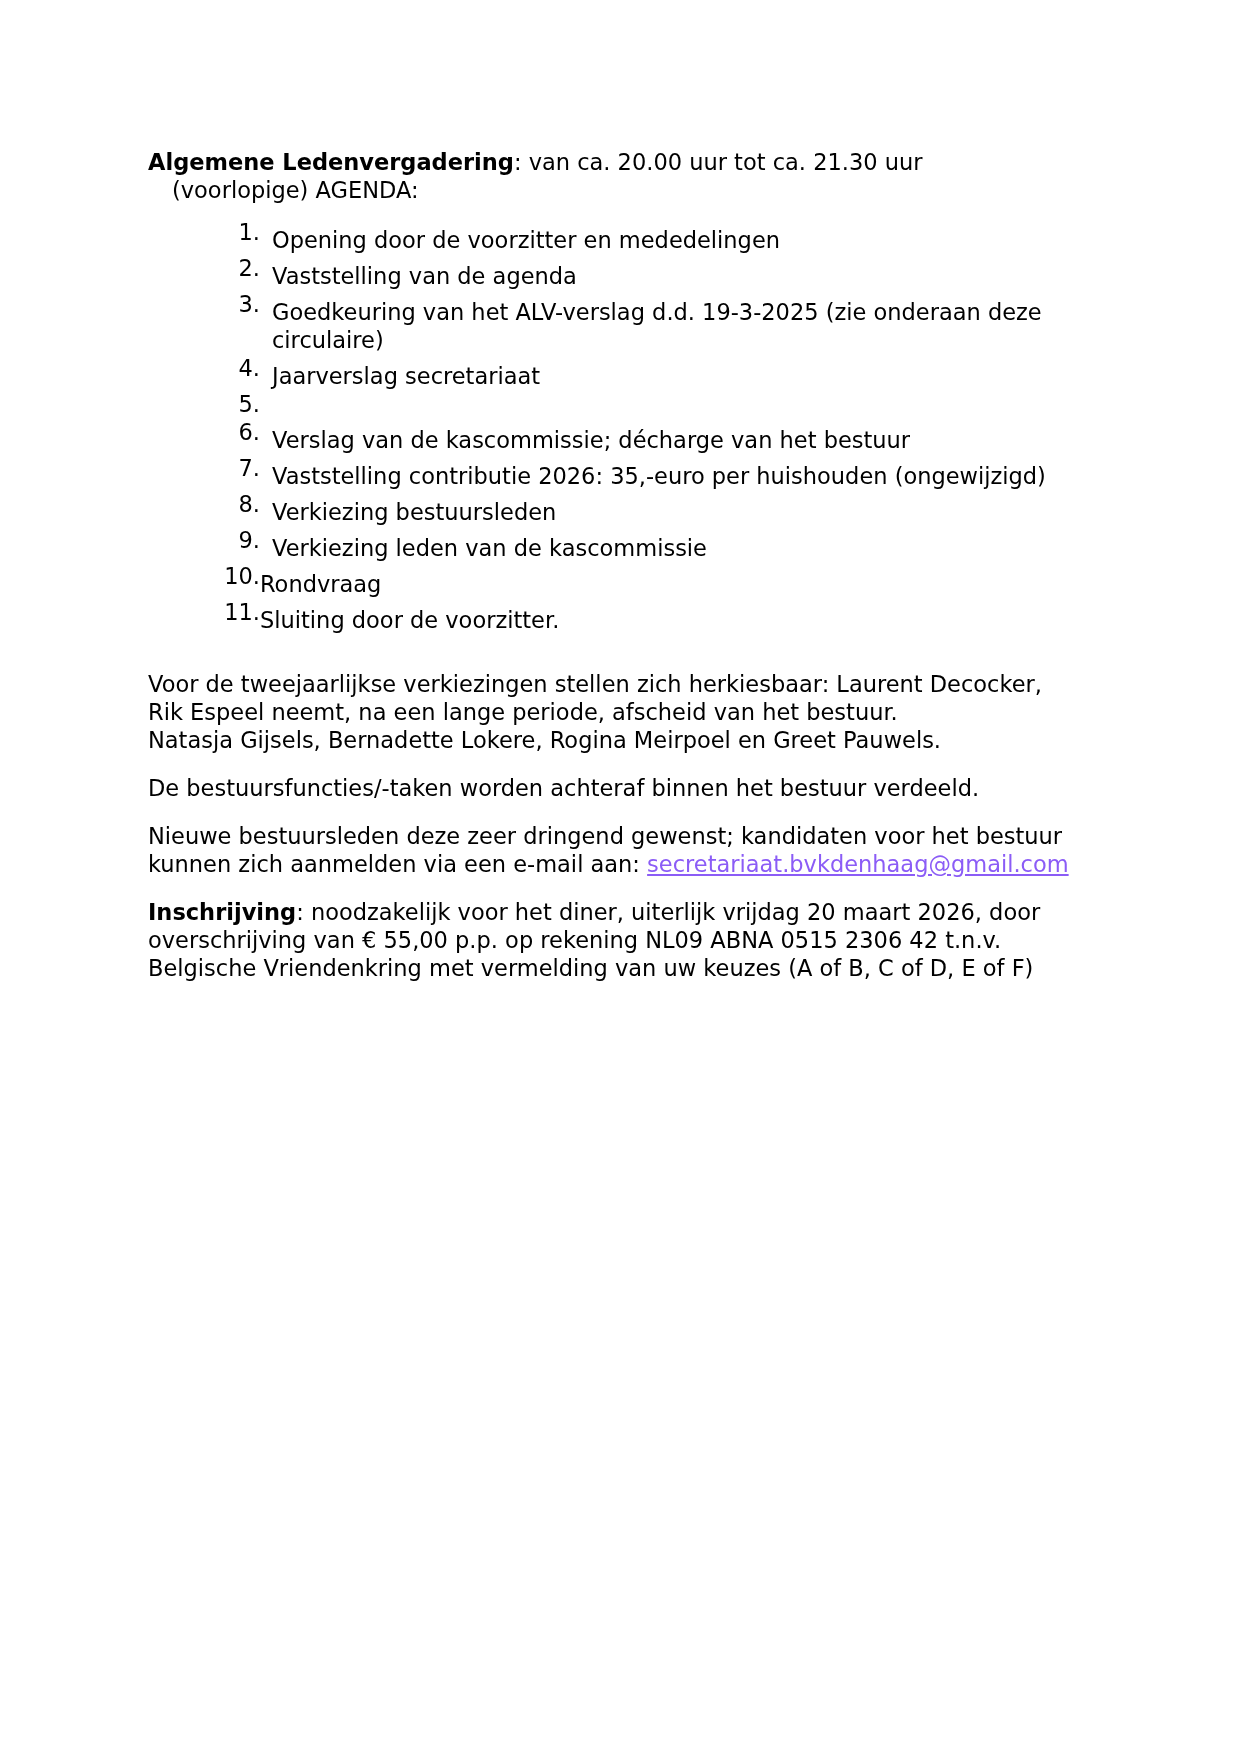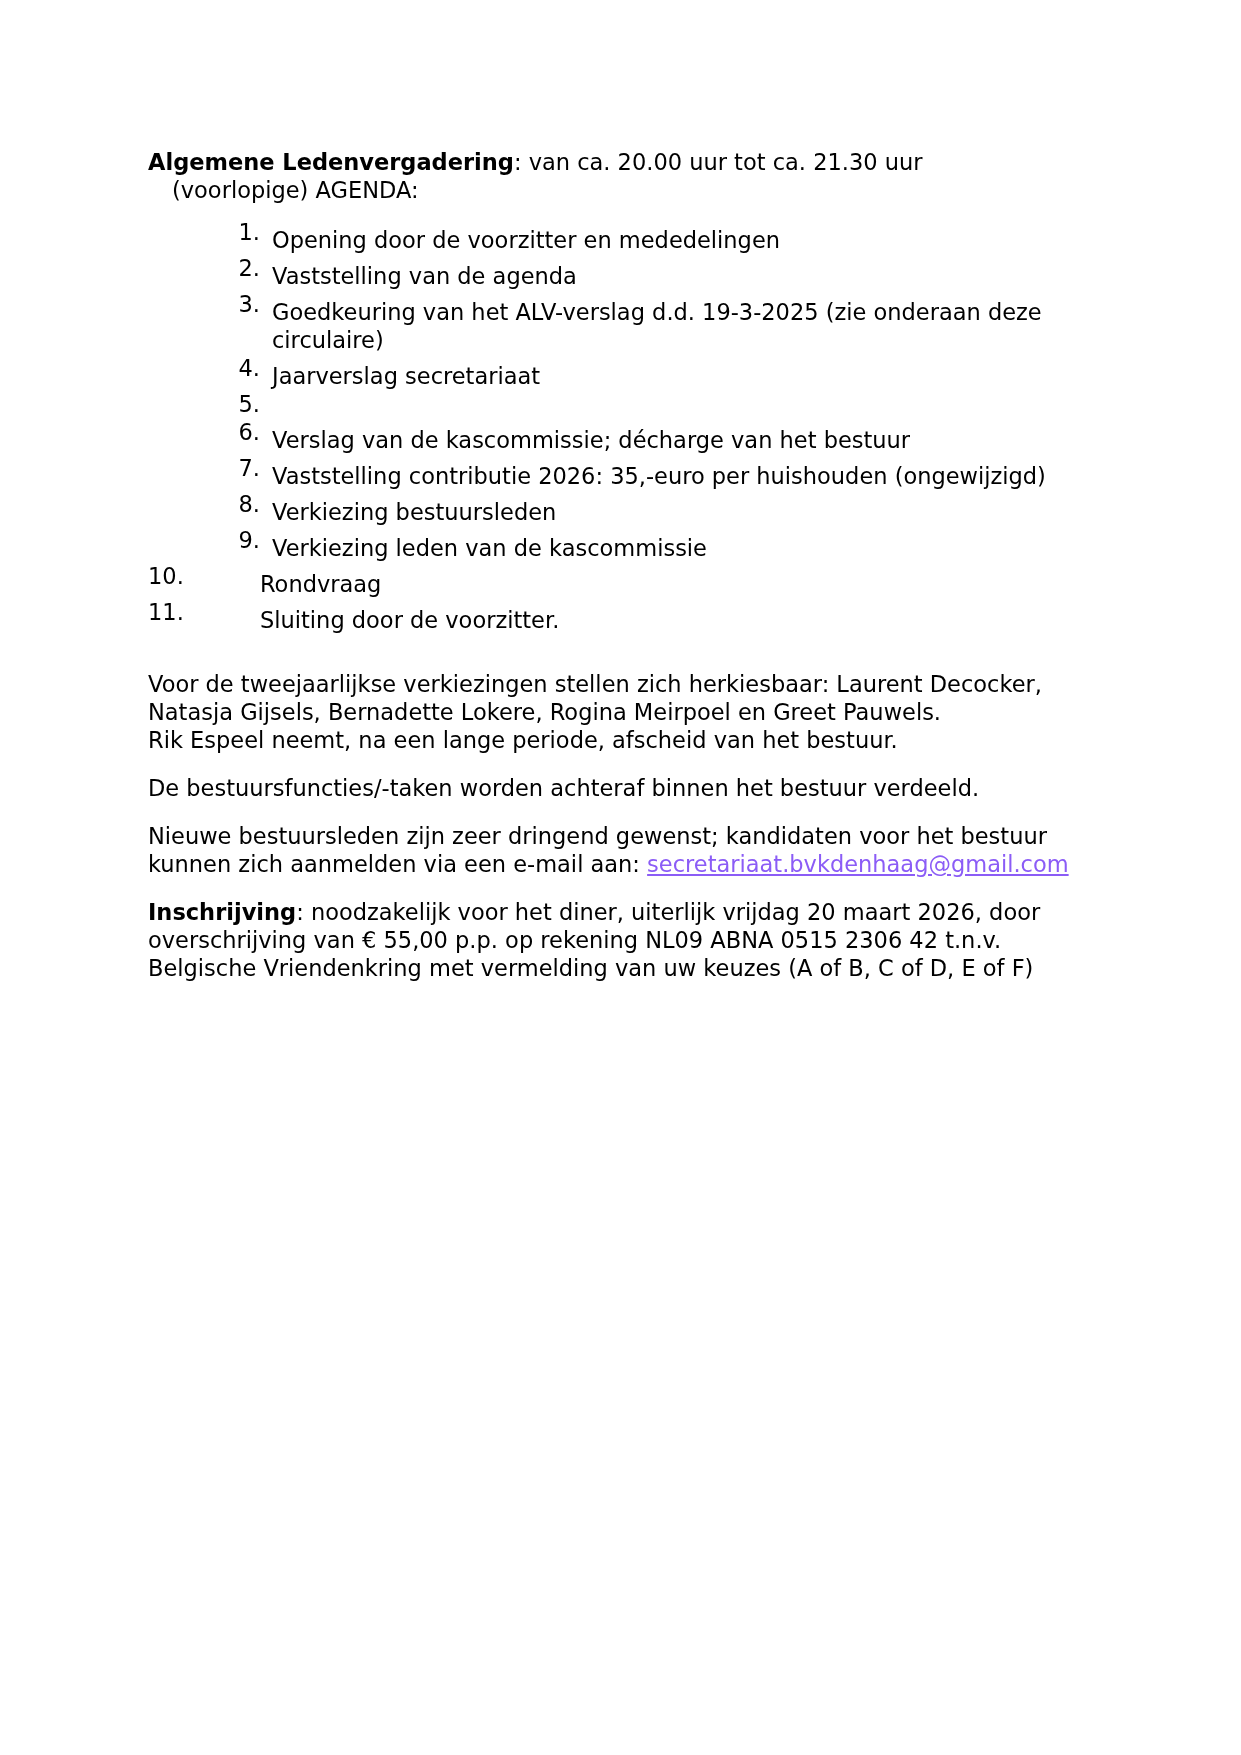--- a/index.html
+++ b/index.html
@@ -8,21 +8,21 @@
     font-family: "DejaVu Sans", sans-serif; color: #000000;
     font-size: 22.5px; line-height: 28px;
   }
   .page { position: absolute; left: 148px; top: 148px; width: 960px; }
   p { margin: 0; }
   .heading-line b { font-weight: bold; text-align: center; }
   .sub { padding-left: 24px; }
   ol.agenda { list-style: none; margin: 14px 0 0 0; padding: 0; }
   ol.agenda li { display: flex; }
   ol.agenda li .num { width: 112px; text-align: right; flex: none; padding-right: 0; box-sizing: border-box; }
-  ol.agenda li .num.wide { text-align: left; }
+  ol.agenda li .num.wide { text-align: right; }
   ol.agenda li .txt { padding-left: 12px; width: 820px; margin-top: 8px; }
   ol.agenda li .txt.tight { padding-left: 0; }
   .para { margin-top: 20px; }
   .para.first { margin-top: 36px; }
   a.mail { color: #8b5cf6; text-decoration: underline; }
 </style>
 </head>
 <body>
 
 <div class="page">
@@ -73,28 +73,28 @@
         <span class="txt tight">Rondvraag</span>
       </li>
     <li>
         <span class="num wide">11.</span>
         <span class="txt tight">Sluiting door de voorzitter.</span>
       </li>
   </ol>
 
   <div class="para first">
     <p>Voor de tweejaarlijkse verkiezingen stellen zich herkiesbaar: Laurent Decocker,</p>
+    <p>Rik Espeel neemt, na een lange periode, afscheid van het bestuur.</p>
     <p>Natasja Gijsels, Bernadette Lokere, Rogina Meirpoel en Greet Pauwels.</p>
-    <p>Rik Espeel neemt, na een lange periode, afscheid van het bestuur.</p>
   </div>
 
   <p class="para">De bestuursfuncties/-taken worden achteraf binnen het bestuur verdeeld.</p>
 
   <div class="para">
-    <p>Nieuwe bestuursleden zijn zeer dringend gewenst; kandidaten voor het bestuur</p>
+    <p>Nieuwe bestuursleden deze zeer dringend gewenst; kandidaten voor het bestuur</p>
     <p><span>kunnen zich aanmelden via een e-mail aan: </span><a class="mail" href="#">secretariaat.bvkdenhaag@gmail.com</a></p>
   </div>
 
   <div class="para">
     <p><b>Inschrijving</b><span>: noodzakelijk voor het diner, uiterlijk vrijdag 20 maart 2026, door</span></p>
     <p>overschrijving van € 55,00 p.p. op rekening NL09 ABNA 0515 2306 42 t.n.v.</p>
     <p>Belgische Vriendenkring met vermelding van uw keuzes (A of B, C of D, E of F)</p>
   </div>
 
 </div>

